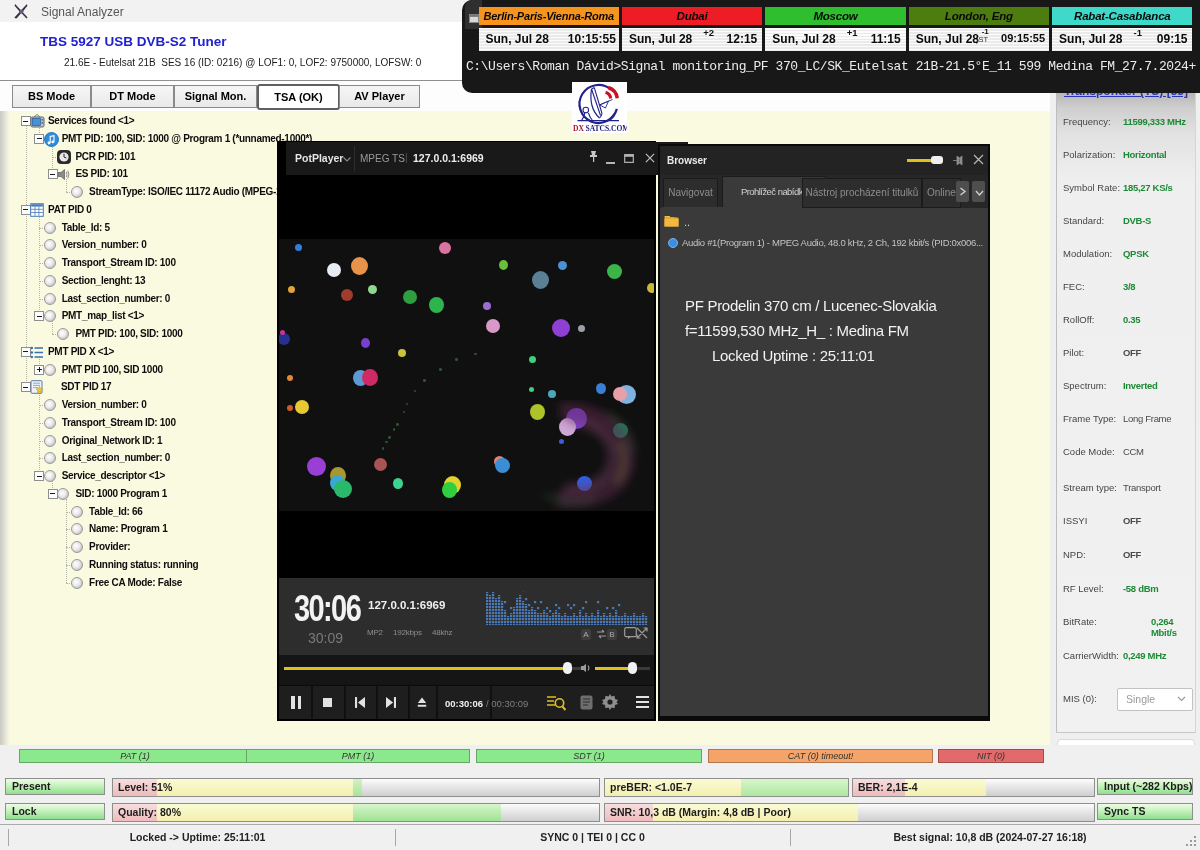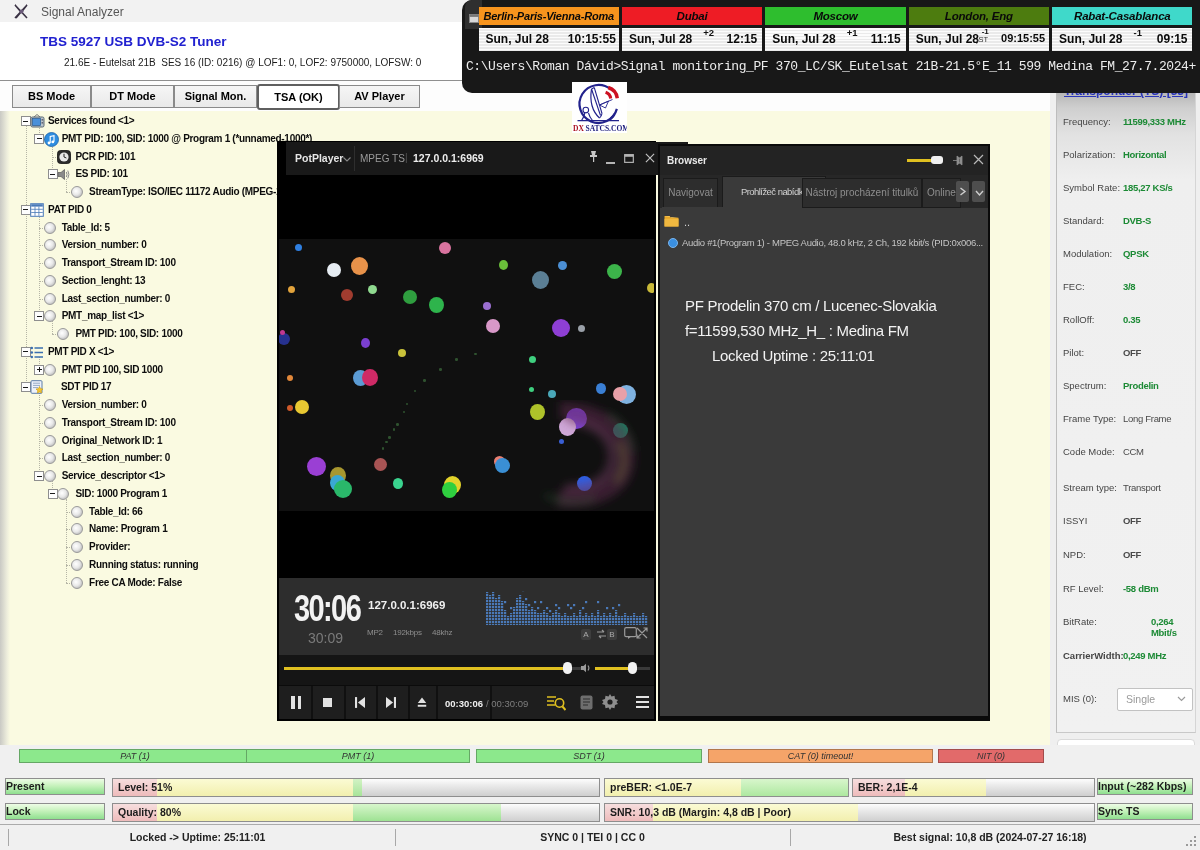--- a/index.html
+++ b/index.html
@@ -3,21 +3,21 @@
 <style>
 html,body{margin:0;padding:0;}
 body{width:1200px;height:850px;overflow:hidden;background:#f0f0f0;
   font-family:"Liberation Sans",sans-serif;position:relative;}
 .abs{position:absolute;}
 .b{font-weight:bold;}
 .it{font-style:italic;}
 .meter{position:absolute;border:1px solid #8e8e8e;background:linear-gradient(180deg,#fdfdfd,#e9e9e9 40%,#cfcfcf);overflow:hidden;}
 .meter .seg{position:absolute;top:0;bottom:0;}
 .meter .txt{position:absolute;left:5px;top:0;bottom:0;font-size:10.5px;font-weight:bold;color:#1c1c1c;white-space:nowrap;}
-.gbar{position:absolute;border:1px solid #8e8e8e;background:linear-gradient(180deg,#eefce6,#c6f2bc 45%,#8fdf8f);font-size:10.5px;font-weight:bold;color:#1c1c1c;padding-left:0;box-sizing:border-box;white-space:nowrap;}
+.gbar{position:absolute;border:1px solid #8e8e8e;background:linear-gradient(180deg,#eefce6,#c6f2bc 45%,#8fdf8f);font-size:10.5px;font-weight:bold;color:#1c1c1c;padding-left:6px;box-sizing:border-box;white-space:nowrap;}
 .pbar{position:absolute;height:12px;border:1px solid rgba(0,0,0,0.28);font-size:9px;font-style:italic;color:#333;text-align:center;line-height:12px;}
 .trow{position:absolute;height:18px;line-height:18px;font-size:10px;letter-spacing:-0.3px;font-weight:700;color:#0d0d0d;white-space:nowrap;}
 .sphere{position:absolute;width:12px;height:12px;border-radius:50%;background:radial-gradient(circle at 4px 4px,#ffffff,#e8e8e8 45%,#c2c2c2 75%,#adadad);border:1px solid #9a9a9a;box-sizing:border-box;}
 .expander{position:absolute;width:8px;height:8px;background:#fdfdfd;border:1px solid #8e8e8e;box-sizing:content-box;}
 .expander:before{content:"";position:absolute;left:1.5px;top:3.5px;width:5px;height:1px;background:#1a1a1a;}
 .expander.plus:after{content:"";position:absolute;left:3.5px;top:1.5px;width:1px;height:5px;background:#1a1a1a;}
 .vline{position:absolute;width:0;border-left:1px dotted #b5b5a6;}
 .hline{position:absolute;height:0;border-top:1px dotted #b5b5a6;}
 .dot{position:absolute;border-radius:50%;}
 </style></head><body>
@@ -187,36 +187,36 @@
 <div class="abs" style="left:1123px;top:215px;font-size:9.5px;letter-spacing:-0.3px;color:#1c8a35;font-weight:bold;">DVB-S</div>
 <div class="abs" style="left:1063px;top:248px;font-size:9.5px;color:#454545;">Modulation:</div>
 <div class="abs" style="left:1123px;top:248px;font-size:9.5px;letter-spacing:-0.3px;color:#1c8a35;font-weight:bold;">QPSK</div>
 <div class="abs" style="left:1063px;top:281px;font-size:9.5px;color:#454545;">FEC:</div>
 <div class="abs" style="left:1123px;top:281px;font-size:9.5px;letter-spacing:-0.3px;color:#1c8a35;font-weight:bold;">3/8</div>
 <div class="abs" style="left:1063px;top:314px;font-size:9.5px;color:#454545;">RollOff:</div>
 <div class="abs" style="left:1123px;top:314px;font-size:9.5px;letter-spacing:-0.3px;color:#1c8a35;font-weight:bold;">0.35</div>
 <div class="abs" style="left:1063px;top:347px;font-size:9.5px;color:#454545;">Pilot:</div>
 <div class="abs" style="left:1123px;top:347px;font-size:9.5px;letter-spacing:-0.3px;color:#4a4a4a;font-weight:bold;">OFF</div>
 <div class="abs" style="left:1063px;top:380px;font-size:9.5px;color:#454545;">Spectrum:</div>
-<div class="abs" style="left:1123px;top:380px;font-size:9.5px;letter-spacing:-0.3px;color:#1c8a35;font-weight:bold;">Prodelin</div>
+<div class="abs" style="left:1123px;top:380px;font-size:9.5px;letter-spacing:-0.3px;color:#1c8a35;font-weight:bold;">Inverted</div>
 <div class="abs" style="left:1063px;top:413px;font-size:9.5px;color:#454545;">Frame Type:</div>
 <div class="abs" style="left:1123px;top:413px;font-size:9.5px;letter-spacing:-0.3px;color:#4a4a4a;font-weight:normal;">Long Frame</div>
 <div class="abs" style="left:1063px;top:446px;font-size:9.5px;color:#454545;">Code Mode:</div>
 <div class="abs" style="left:1123px;top:446px;font-size:9.5px;letter-spacing:-0.3px;color:#4a4a4a;font-weight:normal;">CCM</div>
 <div class="abs" style="left:1063px;top:482px;font-size:9.5px;color:#454545;">Stream type:</div>
 <div class="abs" style="left:1123px;top:482px;font-size:9.5px;letter-spacing:-0.3px;color:#4a4a4a;font-weight:normal;">Transport</div>
 <div class="abs" style="left:1063px;top:515px;font-size:9.5px;color:#454545;">ISSYI</div>
 <div class="abs" style="left:1123px;top:515px;font-size:9.5px;letter-spacing:-0.3px;color:#4a4a4a;font-weight:bold;">OFF</div>
 <div class="abs" style="left:1063px;top:549px;font-size:9.5px;color:#454545;">NPD:</div>
 <div class="abs" style="left:1123px;top:549px;font-size:9.5px;letter-spacing:-0.3px;color:#4a4a4a;font-weight:bold;">OFF</div>
 <div class="abs" style="left:1063px;top:583px;font-size:9.5px;color:#454545;">RF Level:</div>
 <div class="abs" style="left:1123px;top:583px;font-size:9.5px;letter-spacing:-0.3px;color:#1c8a35;font-weight:bold;">-58 dBm</div>
 <div class="abs" style="left:1063px;top:616px;font-size:9.5px;color:#454545;">BitRate:</div>
 <div class="abs" style="left:1123px;top:616px;font-size:9.5px;letter-spacing:-0.3px;color:#1c8a35;font-weight:bold;margin-left:28px;">0,264 Mbit/s</div>
-<div class="abs" style="left:1063px;top:650px;font-size:9.5px;color:#454545;font-weight:bold;">CarrierWidth:</div>
+<div class="abs" style="left:1063px;top:650px;font-size:9.5px;color:#454545;">CarrierWidth:</div>
 <div class="abs" style="left:1123px;top:650px;font-size:9.5px;letter-spacing:-0.3px;color:#1c8a35;font-weight:bold;">0,249 MHz</div>
 
 <div class="abs" style="left:1063px;top:693px;font-size:9.5px;color:#454545;">MIS (0):</div>
 <div class="abs" style="left:1117px;top:688px;width:74px;height:21px;background:#fff;border:1px solid #c2c2c2;border-radius:2px;">
  <div class="abs" style="left:8px;top:4px;font-size:10.5px;color:#9a9a9a;">Single</div>
  <svg class="abs" style="right:6px;top:7px;" width="9" height="6" viewBox="0 0 9 6">
       <path d="M1 1 L4.5 4.5 L8 1" stroke="#9a9a9a" stroke-width="1.2" fill="none"></path>
     </svg>
 </div>
 

